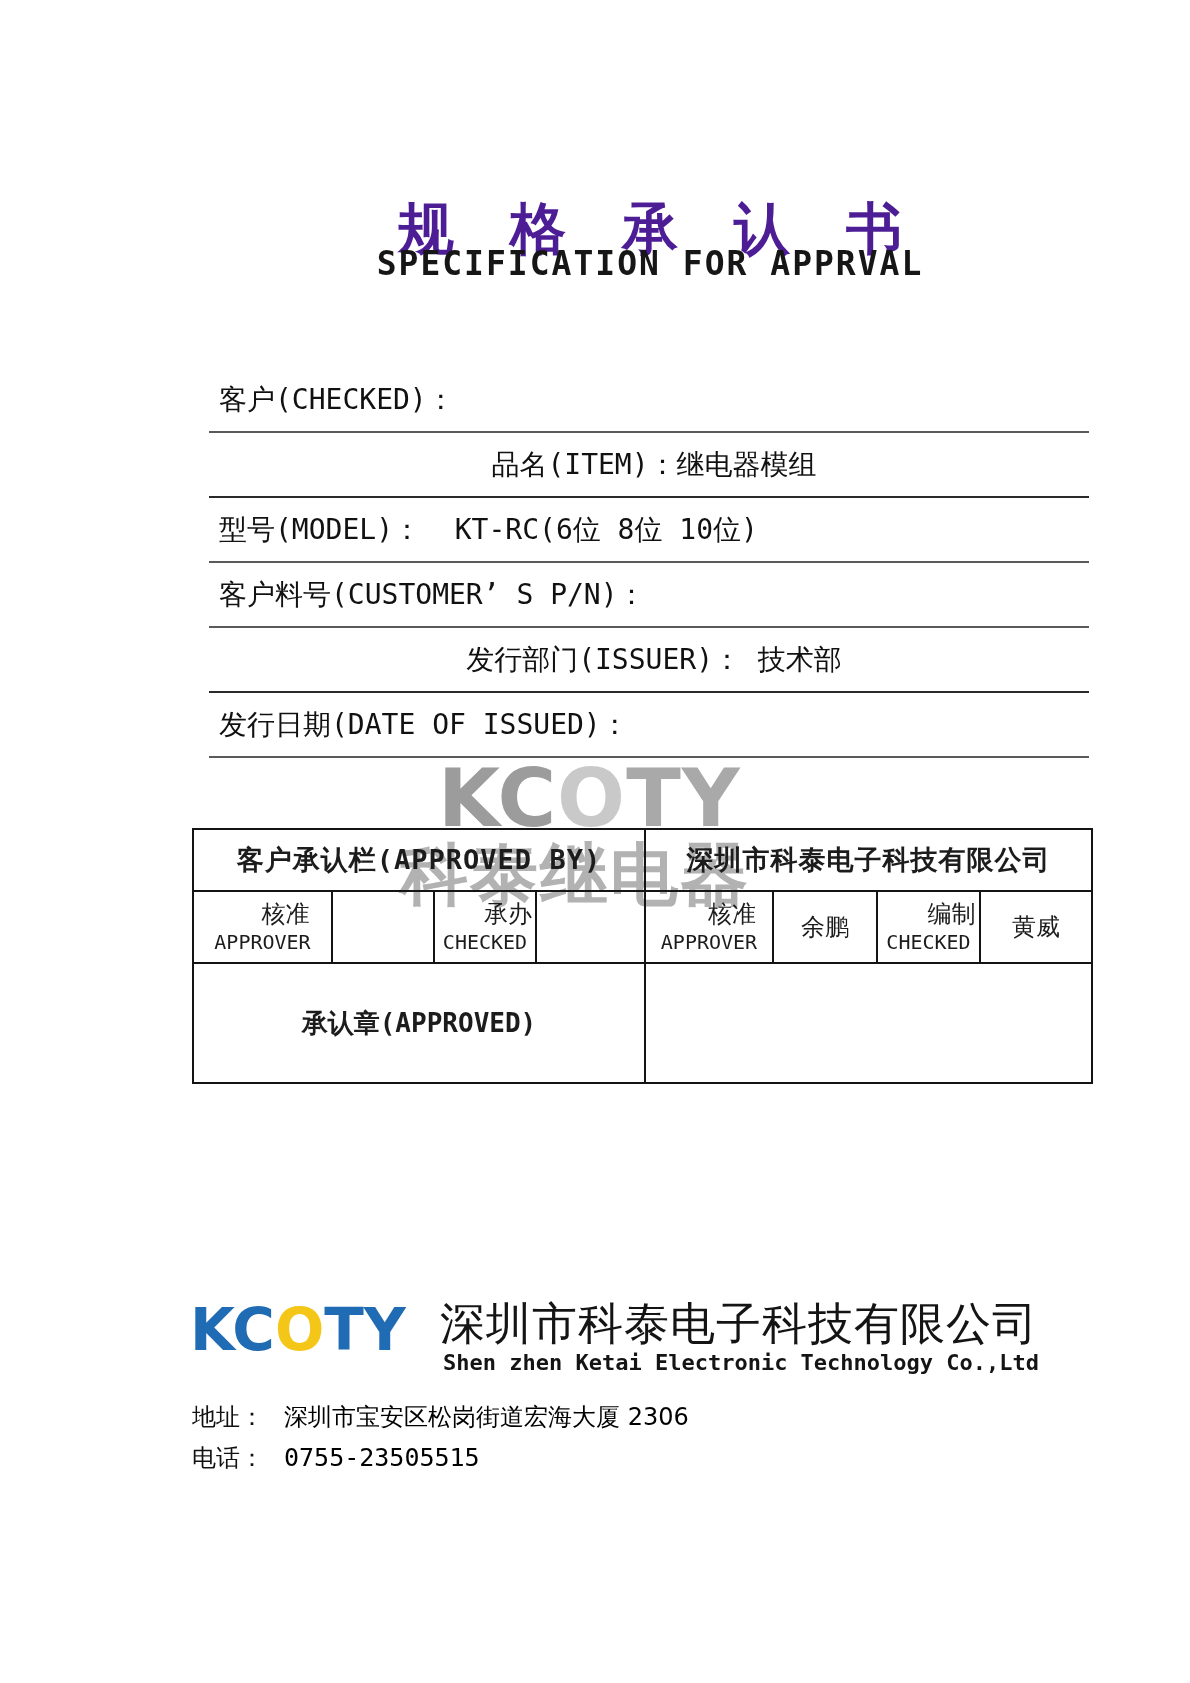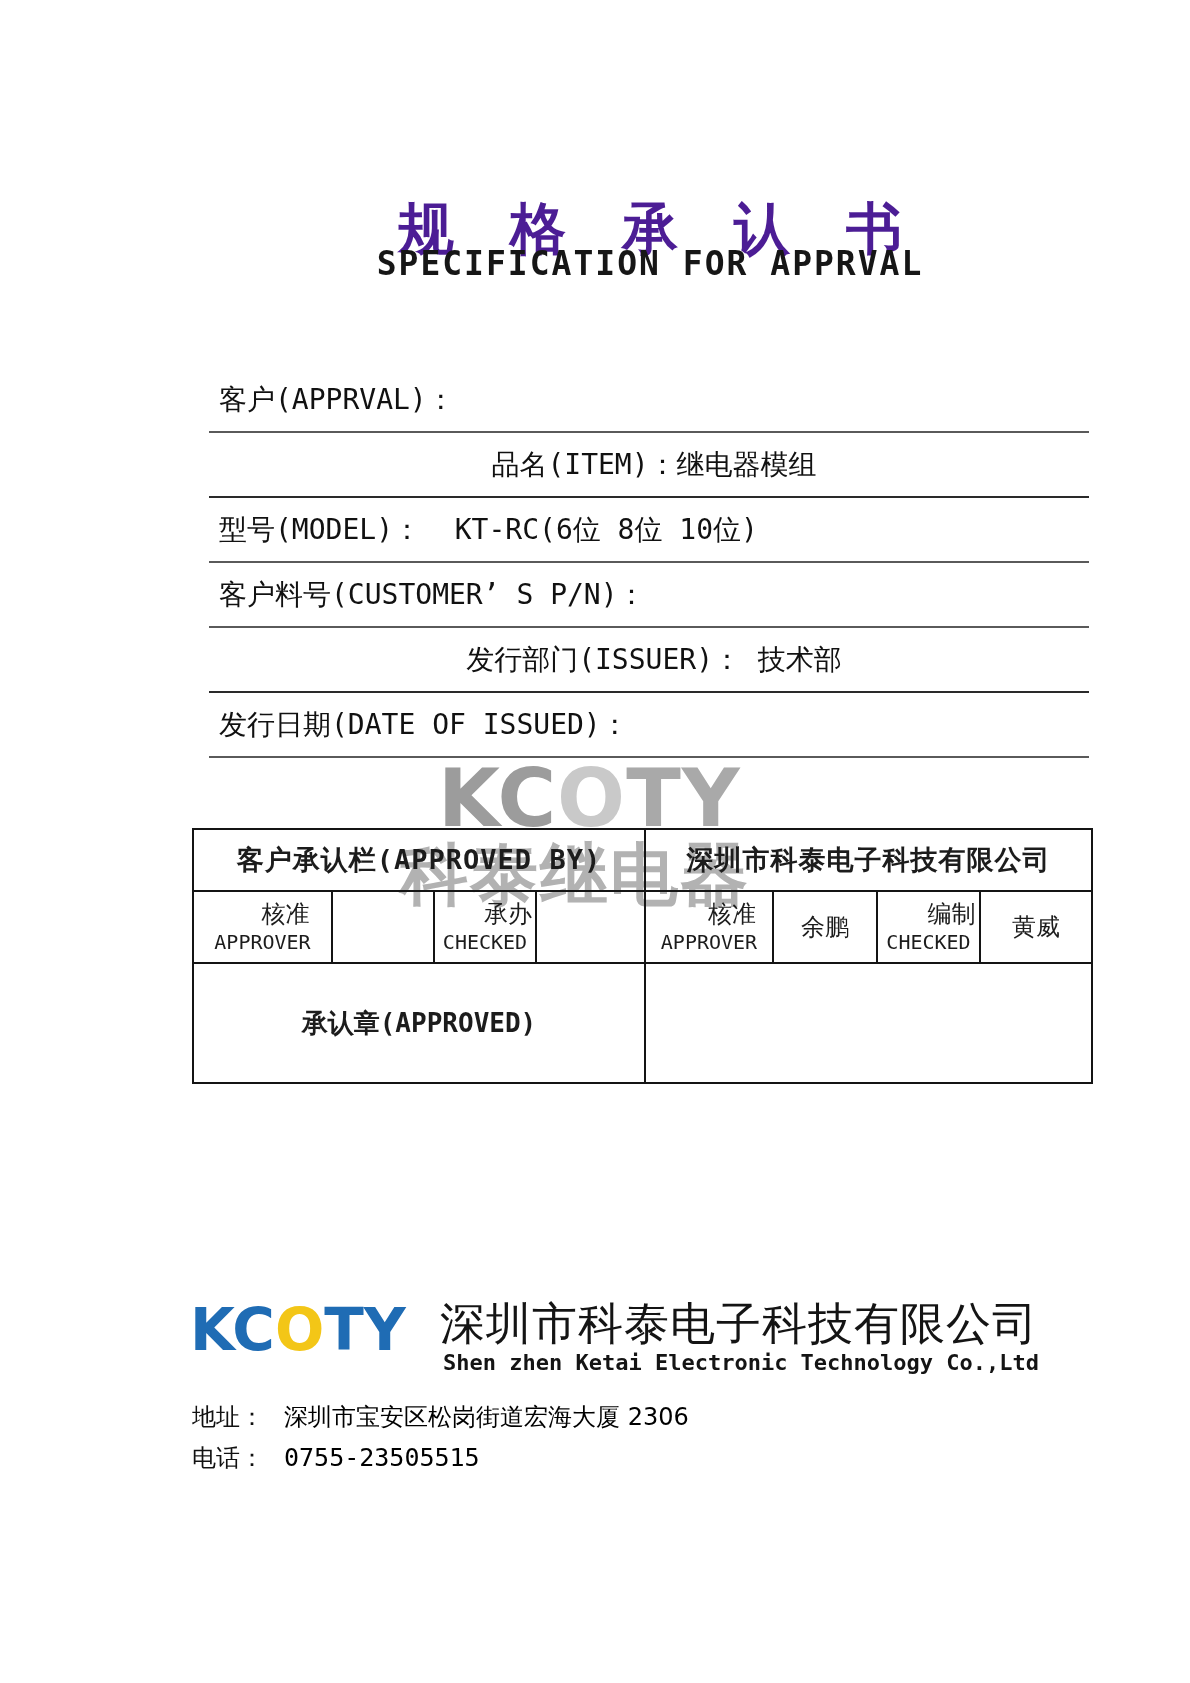--- a/index.html
+++ b/index.html
@@ -83,21 +83,21 @@
 </head>
 <body>
 
 <div class="page">
 
   <div class="title-cn">规格承认书</div>
   <div class="title-en">SPECIFICATION FOR APPRVAL</div>
 
   <div class="fields">
     <div class="field-row">
-      <span>客户(APPRVAL)：</span><span></span>
+      <span>客户(CHECKED)：</span><span></span>
     </div>
     <div class="field-row">
       <span>品名(ITEM)：</span><span>继电器模组</span>
     </div>
     <div class="field-row">
       <span>型号(MODEL)：</span><span>  KT-RC(6位 8位 10位)</span>
     </div>
     <div class="field-row">
       <span>客户料号(CUSTOMER’ S P/N)：</span><span></span>
     </div>

